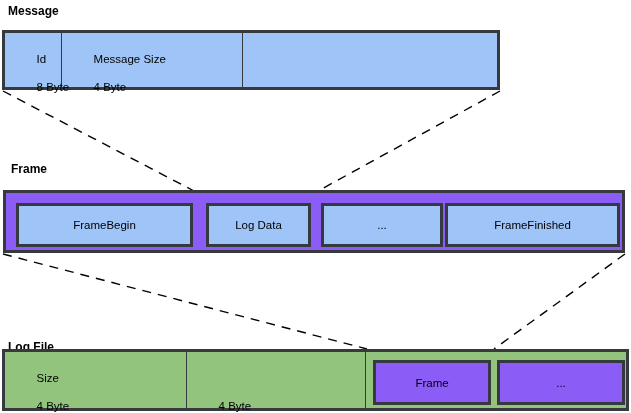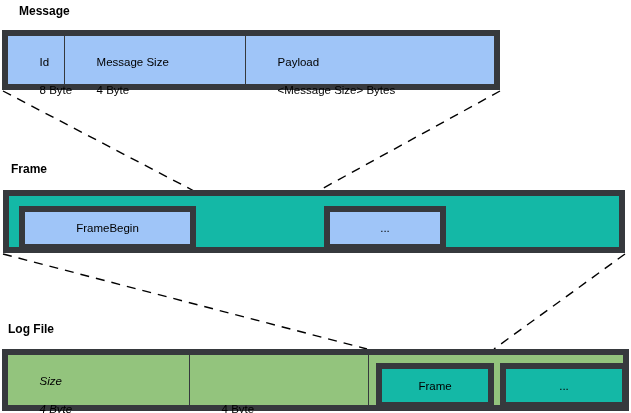--- a/index.html
+++ b/index.html
@@ -19,33 +19,33 @@
     background: #ffffff;
   }
   .section-title {
     position: absolute;
     font-size: 12px;
     font-weight: bold;
     color: #000000;
     line-height: 14px;
     white-space: nowrap;
   }
-  #title-message { left: 19px; top: 4px; }
+  #title-message { left: 8px; top: 4px; }
   #title-frame   { left: 11px; top: 162px; }
-  #title-logfile { left: 8px; top: 322px; }
+  #title-logfile { left: 8px; top: 340px; }
 
   
   .box {
     position: absolute;
     box-sizing: border-box;
-    border: 6px solid #b91c1c;
+    border: 3px solid #b91c1c;
   }
   .blue  { background: #9fc5f8; border-color: #36393d; }
   .green { background: #93c47d; border-color: #36393d; }
-  .tan   { background: #14b8a6; border-color: #36393d; }
+  .tan   { background: #8b5cf6; border-color: #36393d; }
 
   .cell-label {
     position: absolute;
     font-size: 11.5px;
     color: #000000;
     line-height: 14px;
     white-space: pre;
   }
   .cell-label.topleft { left: 6px; top: 5px; }
   .cell-label.centered {
@@ -106,46 +106,46 @@
       </div>
     </div>
 
     <div style="position:absolute;left:57px;top:0;width:180px;height:100%;text-decoration:underline;">
       <div class="cell-label topleft">
         <span>Message Size</span><br>
         <span>4 Byte</span>
       </div>
     </div>
 
-    <div style="position:absolute;left:238px;top:0;right:0;height:100%;">
-      <div class="cell-label topleft">
-        <span>Payload</span><br>
-        <span>&lt;Message Size&gt; Bytes</span>
-      </div>
-    </div>
   </div>
 
   <div class="section-title" id="title-frame">Frame</div>
 
   <div class="box tan" id="frame-row">
     <div class="box blue" style="left:10px;width:177px;">
       <div class="cell-label centered">FrameBegin</div>
     </div>
+    <div class="box blue" style="left:200px;width:105px;">
+      <div class="cell-label centered">Log Data</div>
+    </div>
     <div class="box blue" style="left:315px;width:122px;">
       <div class="cell-label centered">...</div>
+    </div>
+    <div class="box blue" style="left:439px;width:175px;">
+      <div class="cell-label centered">FrameFinished</div>
     </div>
   </div>
 
   <div class="section-title" id="title-logfile">Log File</div>
 
   <div class="box green" id="logfile-row">
     <div class="vdiv" style="left:181px;"></div>
     <div class="vdiv" style="left:360px;"></div>
 
-    <div style="position:absolute;left:0;top:0;width:181px;height:100%;font-style:italic;">
+    <div style="position:absolute;left:0;top:0;width:181px;height:100%;">
       <div class="cell-label topleft">
         <span>Size</span><br>
         <span>4 Byte</span>
       </div>
     </div>
 
     <div style="position:absolute;left:182px;top:0;width:178px;height:100%;">
       <div class="cell-label topleft">
         <br>
         <span>4 Byte</span>

